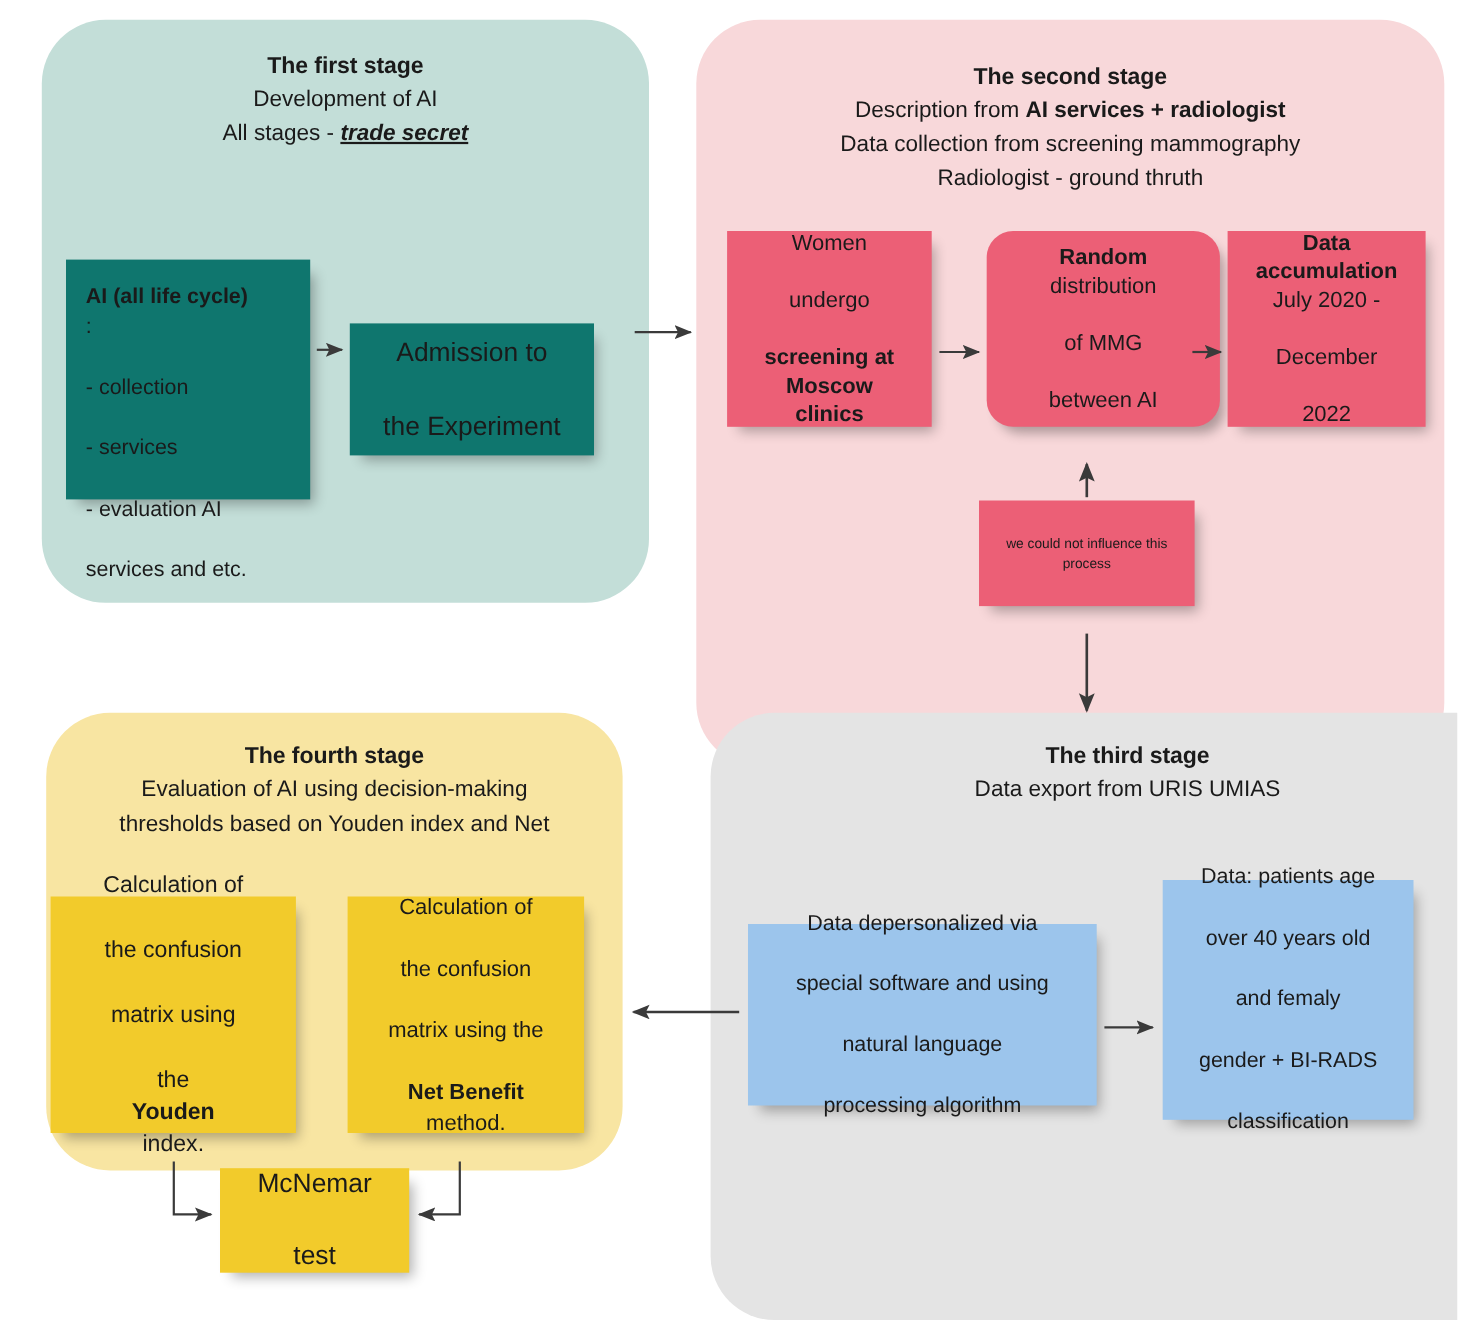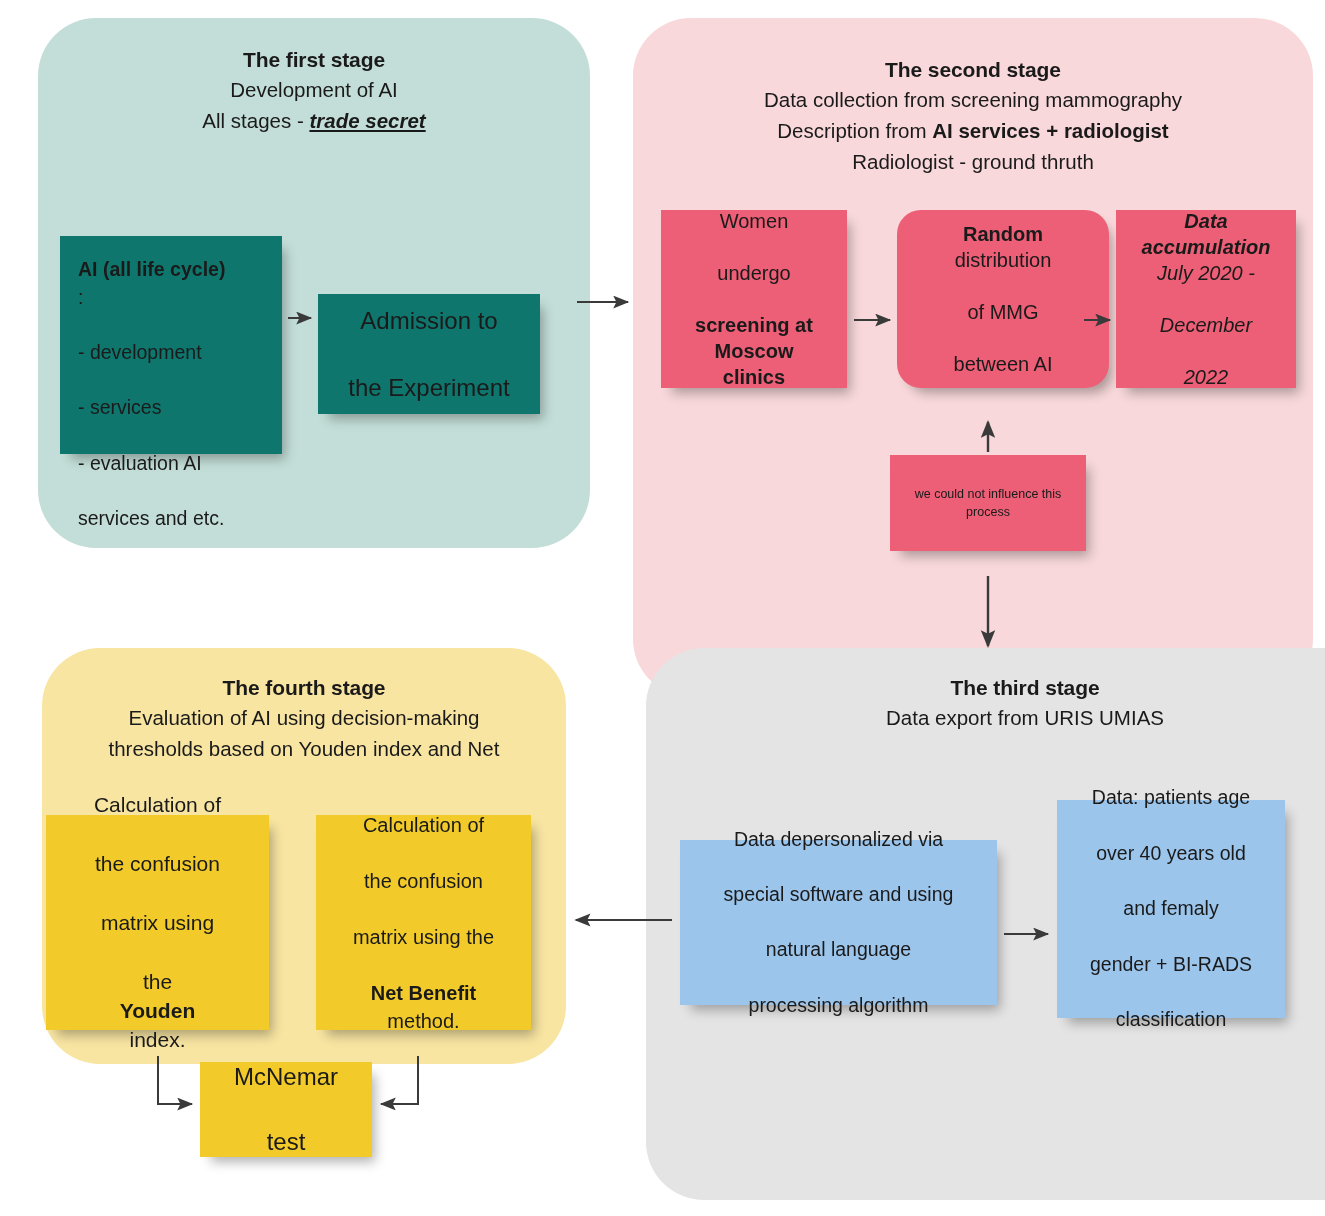--- a/index.html
+++ b/index.html
@@ -127,21 +127,20 @@
     font-size: 20px;
   }
   #note-random {
     left: 897px; top: 210px; width: 212px; height: 178px;
     font-size: 20px;
     border-radius: 24px;
   }
   #note-accumulation {
     left: 1116px; top: 210px; width: 180px; height: 178px;
     font-size: 20px;
-    font-style: italic;
   }
   #note-influence {
     left: 890px; top: 455px; width: 196px; height: 96px;
     font-size: 12.5px;
     line-height: 1.45;
   }
 
   
   #note-depersonalized {
     left: 680px; top: 840px; width: 317px; height: 165px;
@@ -190,40 +189,40 @@
         <div class="panel-title">The first stage</div>
         <div class="panel-sub">Development of AI</div>
         <div class="panel-sub"><span>All stages - </span><u class="trade">trade secret</u></div>
       </div>
     </div>
   </div>
 
   <div class="note note-teal" id="note-ai-lifecycle">
     <span>
       <b>AI (all life cycle)</b><span>:</span><br>
-      <span>- development</span><br>
+      <span>- collection</span><br>
       <span>- services</span><br>
       <span>- evaluation AI</span><br>
       <span>services  and etc.</span>
     </span>
   </div>
 
   <div class="note note-teal" id="note-admission">
     <span>
       <span>Admission to</span><br>
       <span>the Experiment</span>
     </span>
   </div>
 
   <div class="panel" id="stage-second">
     <div class="panel-inner">
       <div class="panel-head">
         <div class="panel-title">The second stage</div>
+        <div class="panel-sub"><span>Description from </span><b>AI services + radiologist</b></div>
         <div class="panel-sub">Data collection from screening mammography</div>
-        <div class="panel-sub"><span>Description from </span><b>AI services + radiologist</b></div>
         <div class="panel-sub">Radiologist - ground thruth</div>
       </div>
     </div>
   </div>
 
   <div class="note note-pink" id="note-women">
     <span>
       <span>Women</span><br>
       <span>undergo</span><br>
       <b>screening at</b><br>

